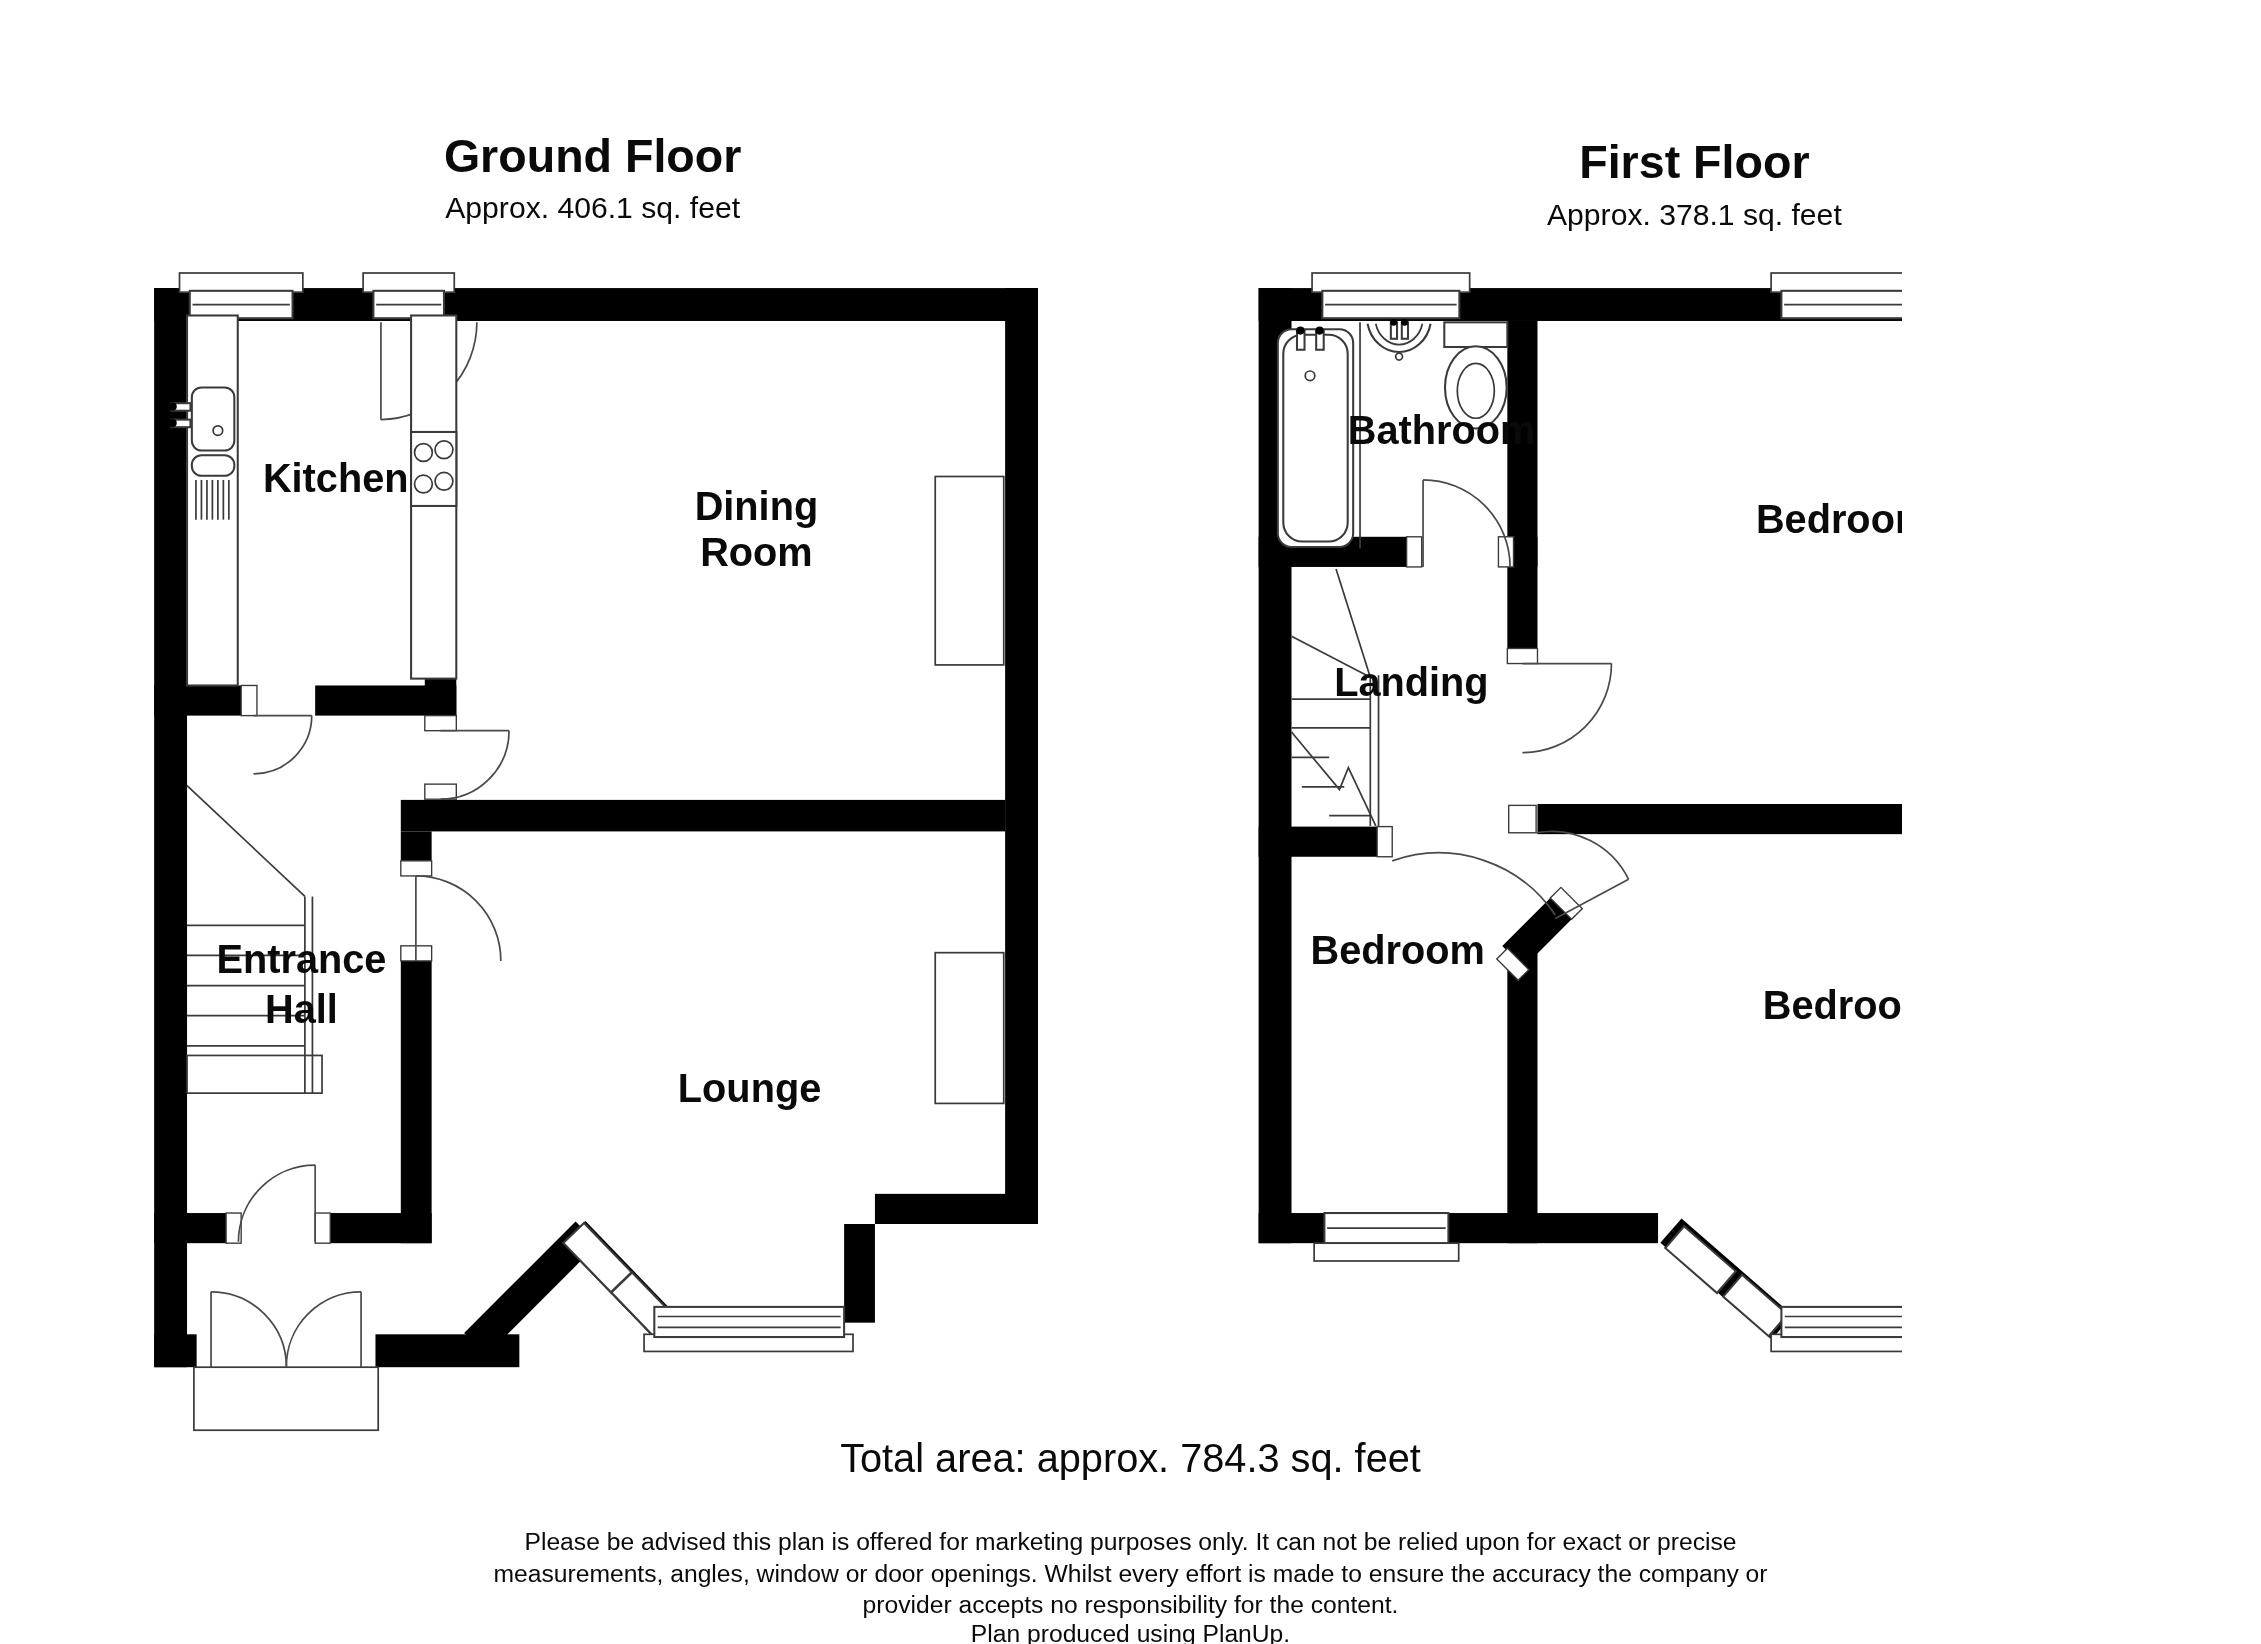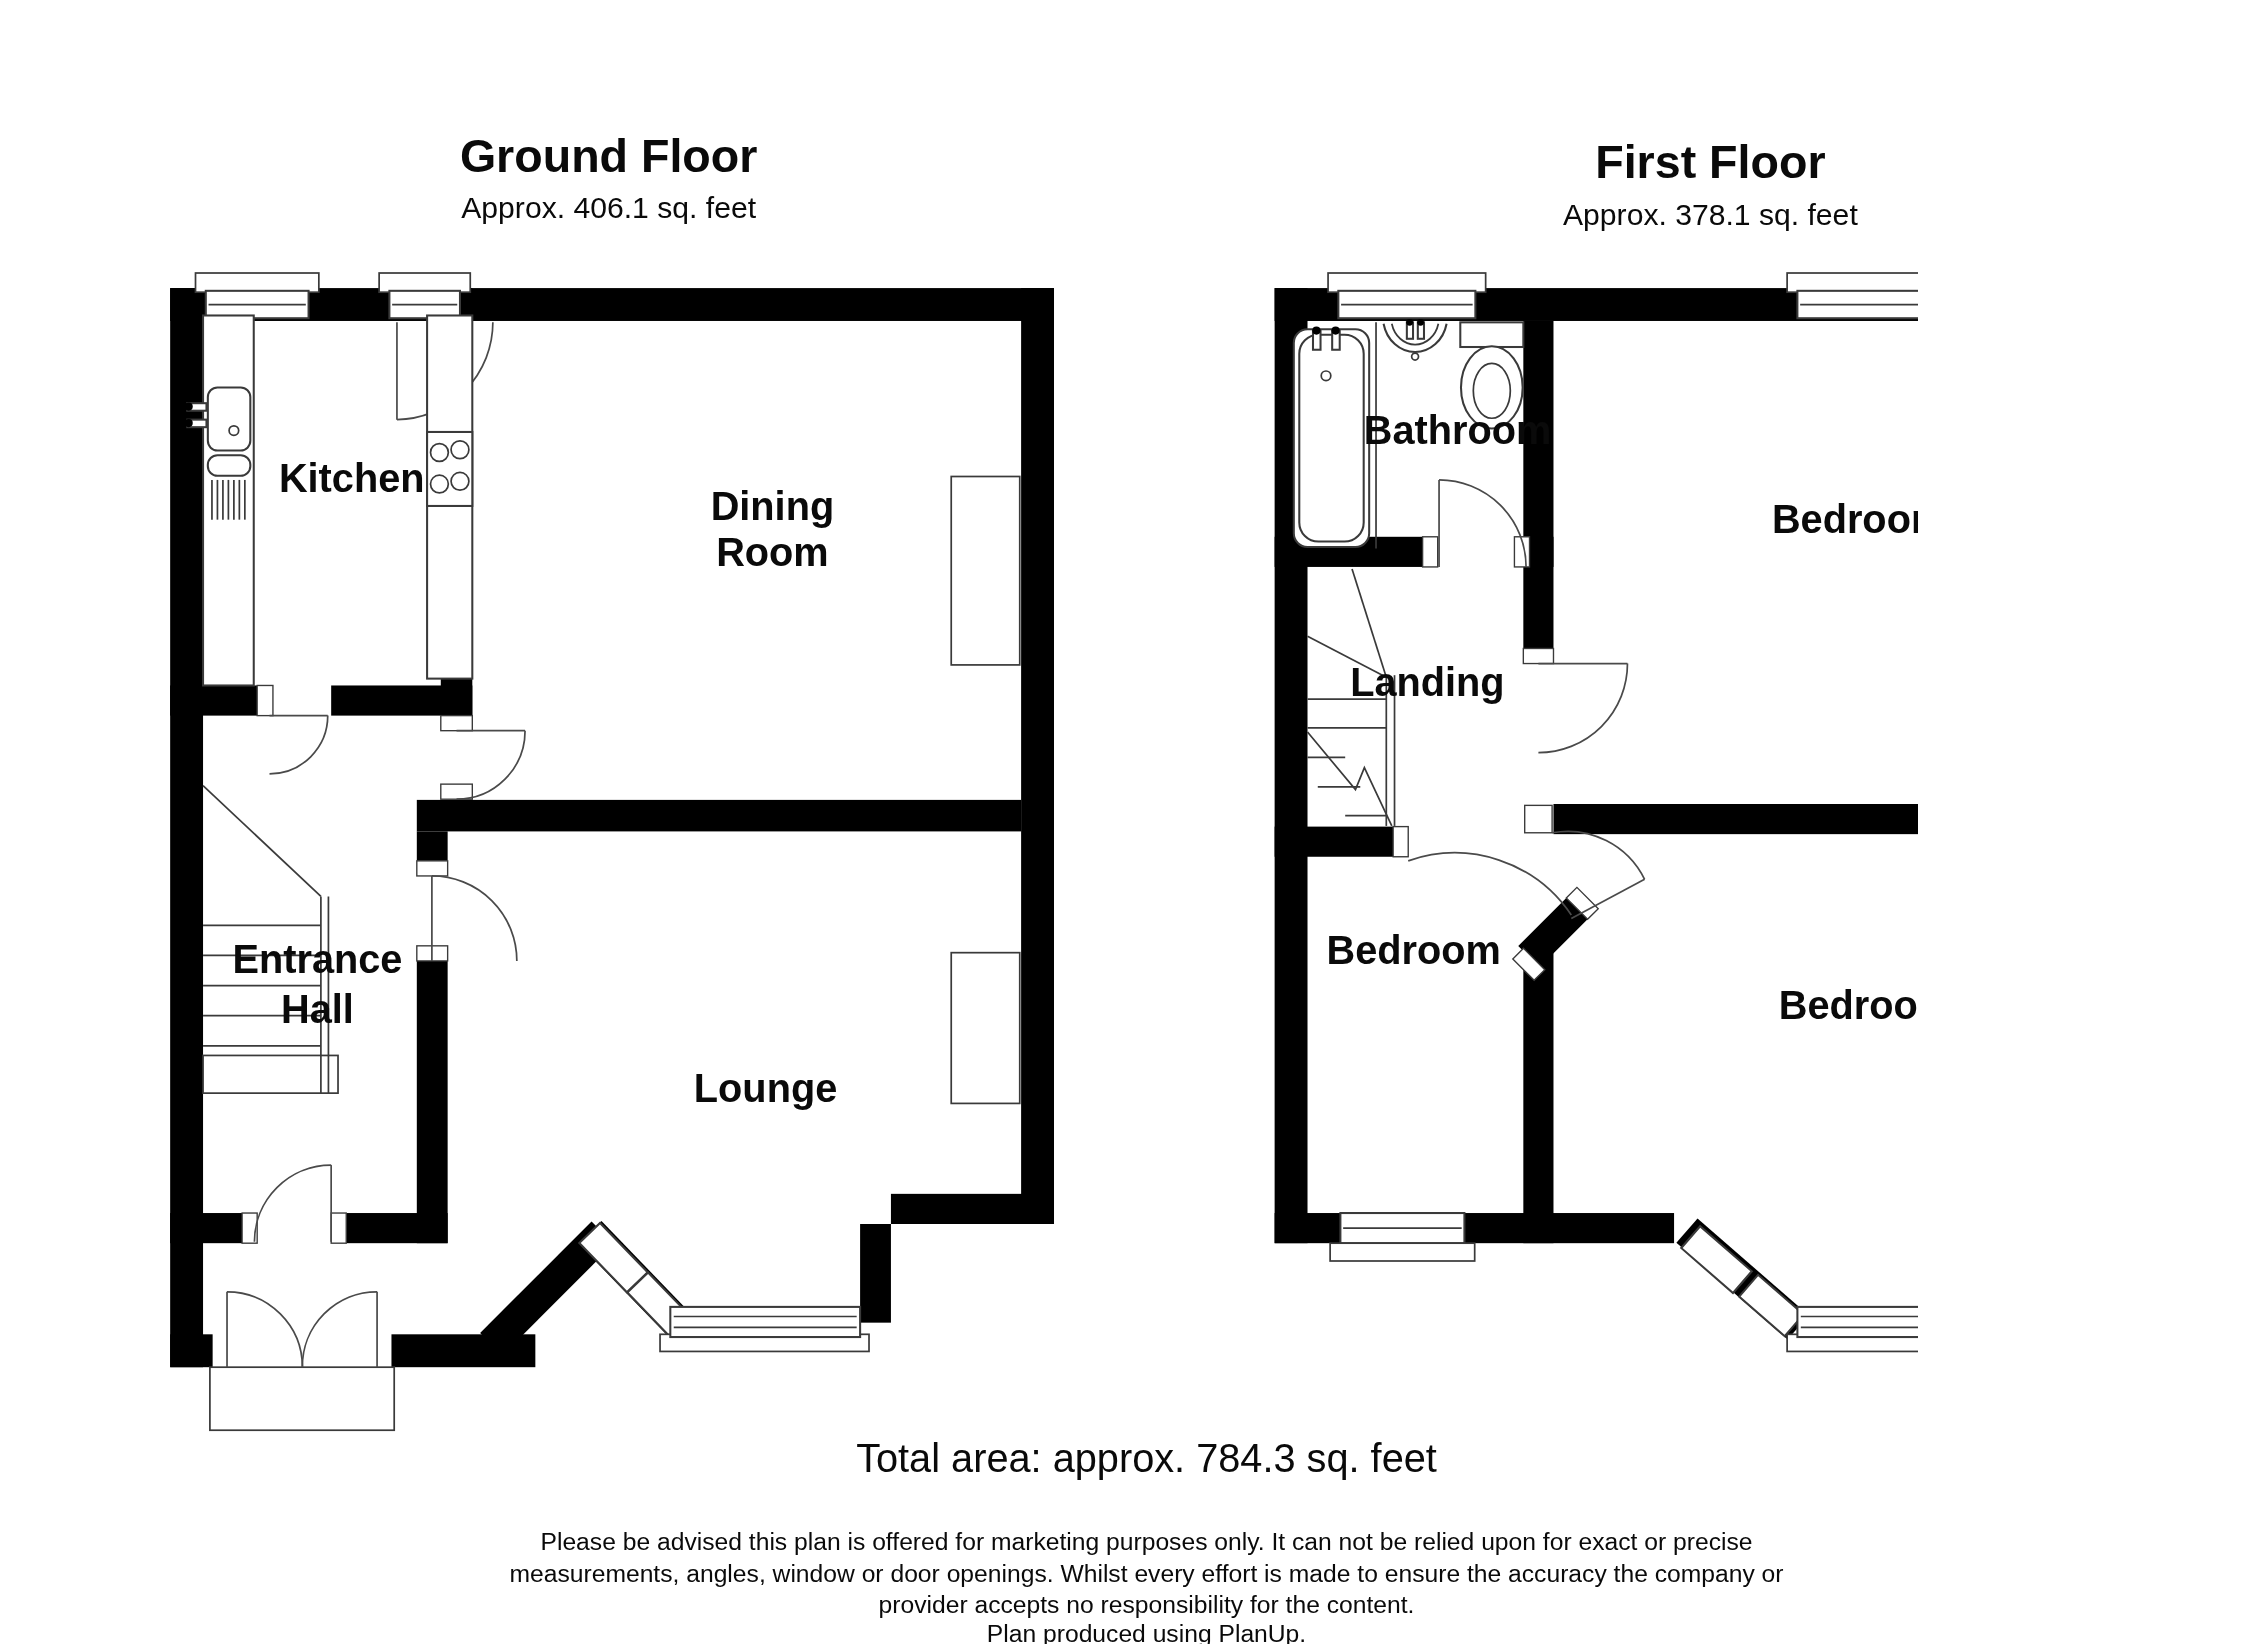--- a/index.html
+++ b/index.html
@@ -1,16 +1,16 @@
 <!DOCTYPE html>
 <html style="font-size:11px"><head>
 <meta charset="utf-8">
 <style>
   html,body{margin:0;padding:0;background:#fff;}
-  .page{position:relative;width:1902px;height:1645px;background:#fff;overflow:hidden;padding-left:16px;}
+  .page{position:relative;width:1902px;height:1645px;background:#fff;overflow:hidden;}
   svg{display:block;}
   .wall{fill:#000;stroke:none;}
   .thin{fill:none;stroke:#3a3a3a;stroke-width:2.5;}
   .arc{fill:none;stroke:#4a4a4a;stroke-width:2.5;}
   .win{fill:#fff;stroke:#3a3a3a;stroke-width:3;}
   .sill{fill:#fff;stroke:#3a3a3a;stroke-width:2.5;}
   .fix{fill:#fff;stroke:#3a3a3a;stroke-width:3;}
   .jamb{fill:#fff;stroke:#3a3a3a;stroke-width:2;}
   .dot{fill:#000;stroke:none;}
   .furn{fill:#fff;stroke:#3a3a3a;stroke-width:2.5;}

